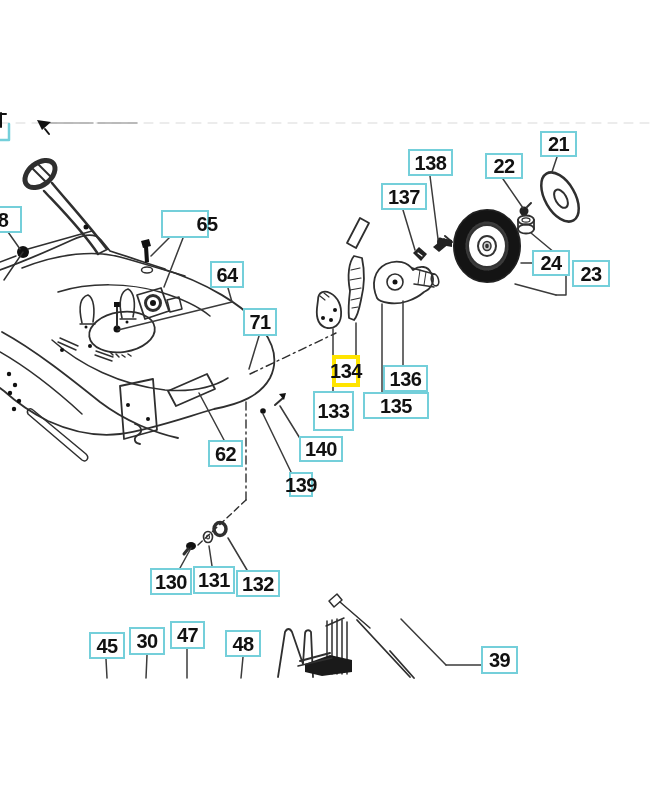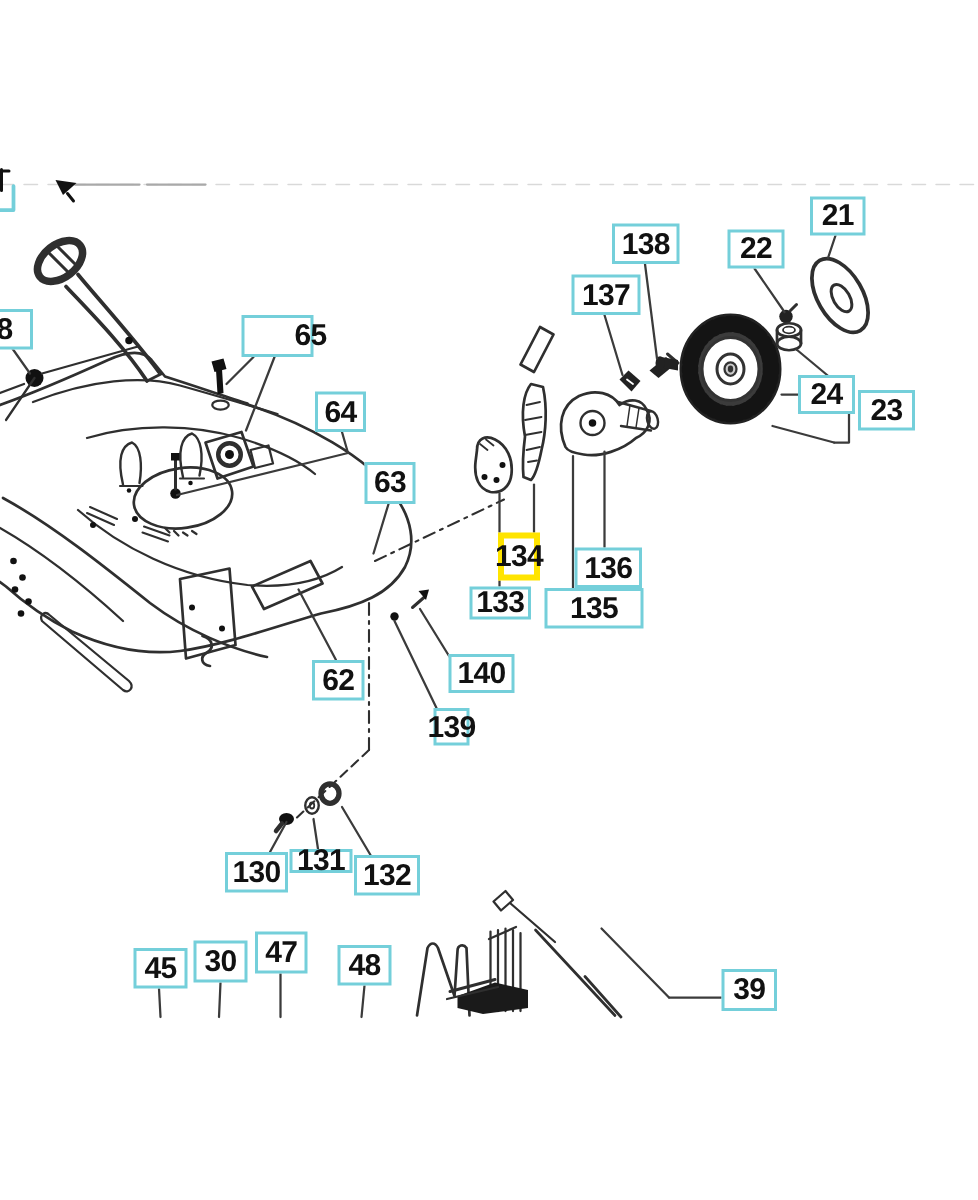--- a/index.html
+++ b/index.html
@@ -217,27 +217,27 @@
   <div class="callout" style="left:540px;top:131px;width:37px;height:26px;">21</div>
   <div class="callout" style="left:485px;top:153px;width:38px;height:26px;">22</div>
   <div class="callout" style="left:572px;top:260px;width:38px;height:27px;">23</div>
   <div class="callout" style="left:532px;top:250px;width:38px;height:26px;">24</div>
   <div class="callout" style="left:481px;top:646px;width:37px;height:28px;">39</div>
   <div class="callout" style="left:89px;top:632px;width:36px;height:27px;">45</div>
   <div class="callout" style="left:129px;top:627px;width:36px;height:28px;">30</div>
   <div class="callout" style="left:170px;top:621px;width:35px;height:28px;">47</div>
   <div class="callout" style="left:225px;top:630px;width:36px;height:27px;">48</div>
   <div class="callout" style="left:208px;top:440px;width:35px;height:27px;">62</div>
-  <div class="callout" style="left:243px;top:308px;width:34px;height:28px;">63</div>
+  <div class="callout" style="left:243px;top:308px;width:34px;height:28px;">71</div>
   <div class="callout" style="left:210px;top:261px;width:34px;height:27px;">64</div>
   <div class="callout" style="left:161px;top:210px;width:36px;height:28px;padding-left:44px;">65</div>
   <div class="callout" style="left:150px;top:568px;width:42px;height:27px;">130</div>
-  <div class="callout" style="left:193px;top:566px;width:42px;height:16px;">131</div>
+  <div class="callout" style="left:193px;top:566px;width:42px;height:28px;">131</div>
   <div class="callout" style="left:236px;top:570px;width:44px;height:27px;">132</div>
-  <div class="callout" style="left:313px;top:391px;width:41px;height:22px;">133</div>
+  <div class="callout" style="left:313px;top:391px;width:41px;height:40px;">133</div>
   <div class="callout highlight" style="left:332px;top:355px;width:28px;height:32px;">134</div>
   <div class="callout" style="left:363px;top:392px;width:66px;height:27px;">135</div>
   <div class="callout" style="left:383px;top:365px;width:45px;height:27px;">136</div>
   <div class="callout" style="left:381px;top:183px;width:46px;height:27px;">137</div>
   <div class="callout" style="left:408px;top:149px;width:45px;height:27px;">138</div>
   <div class="callout" style="left:289px;top:472px;width:24px;height:25px;">139</div>
   <div class="callout" style="left:299px;top:436px;width:44px;height:26px;">140</div>
 
 </div>
 

